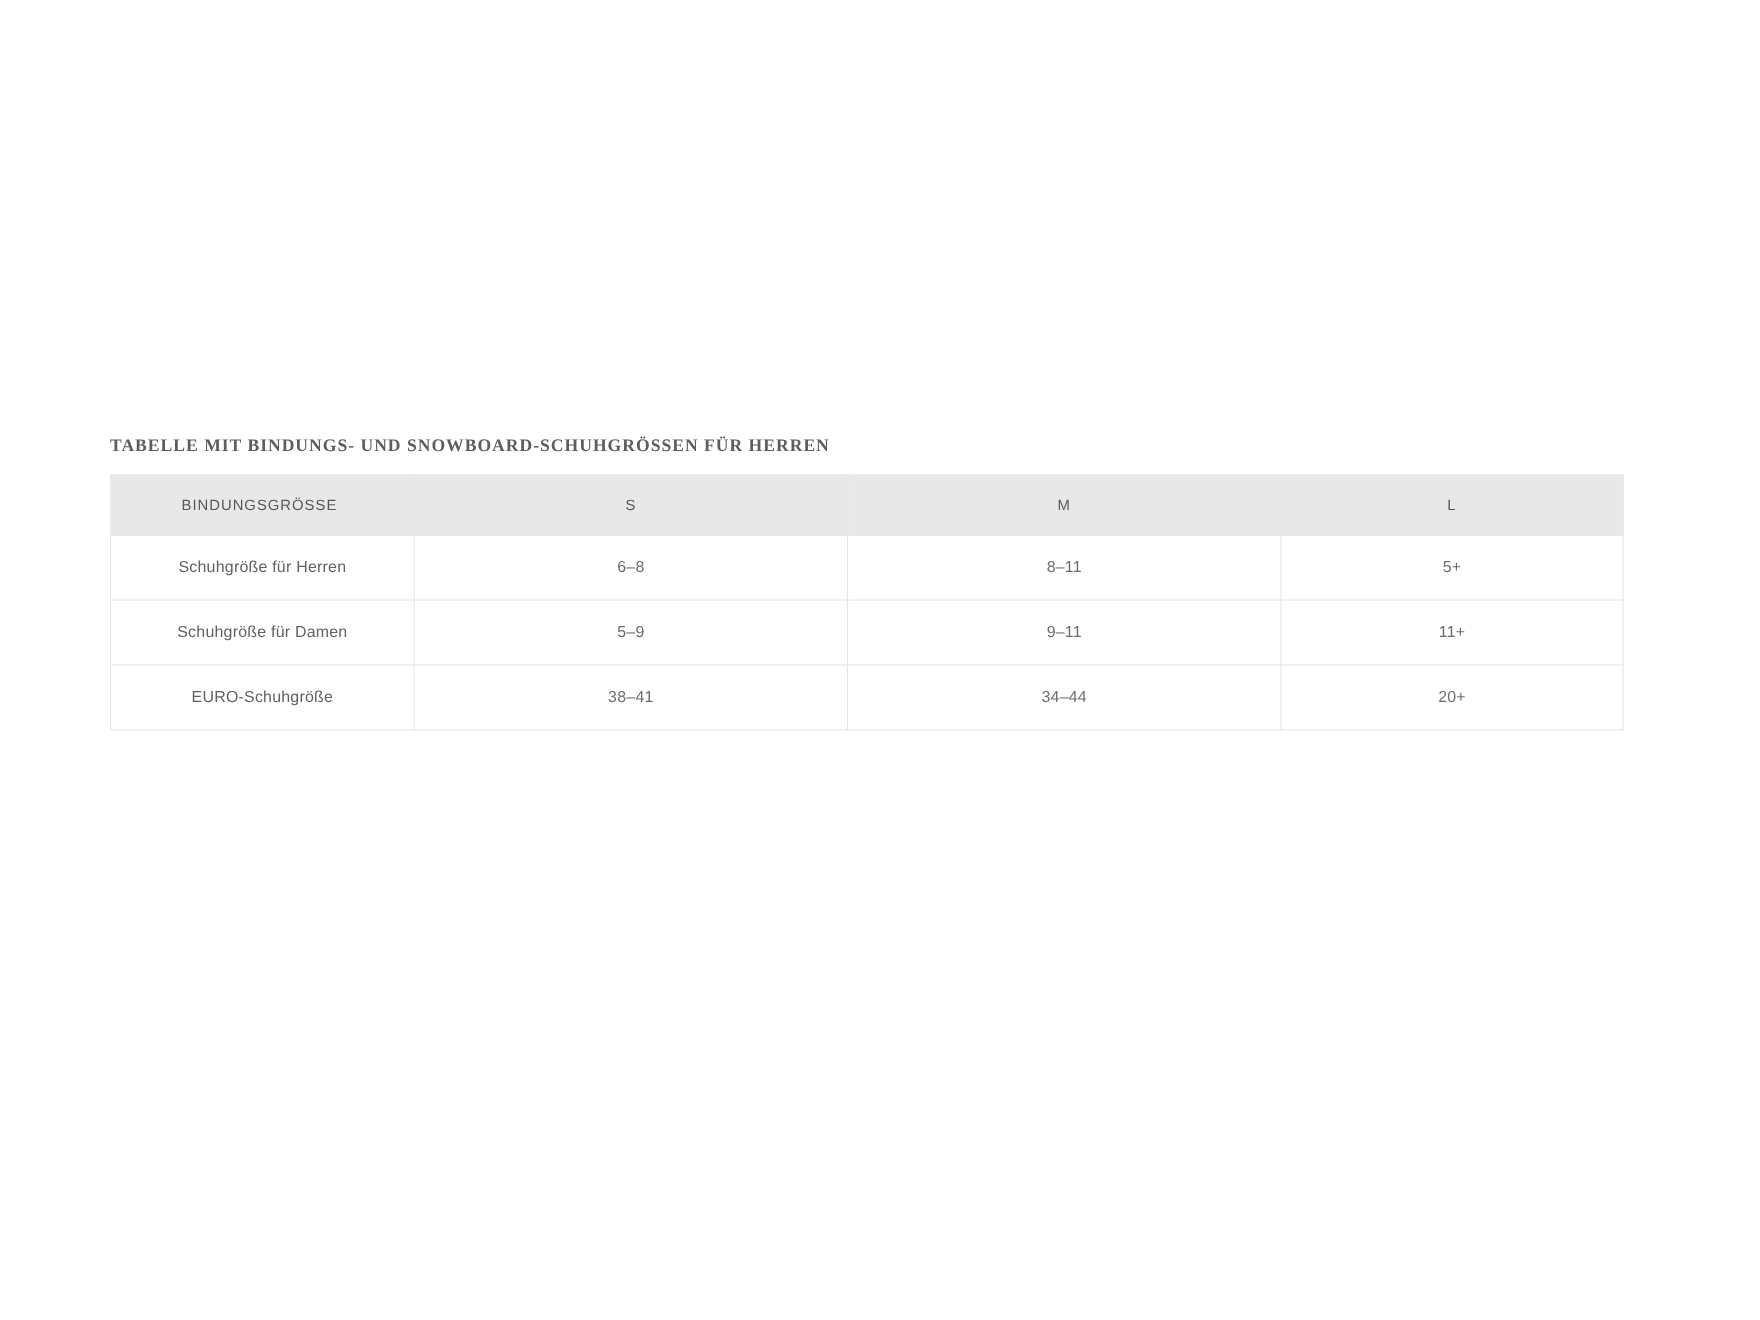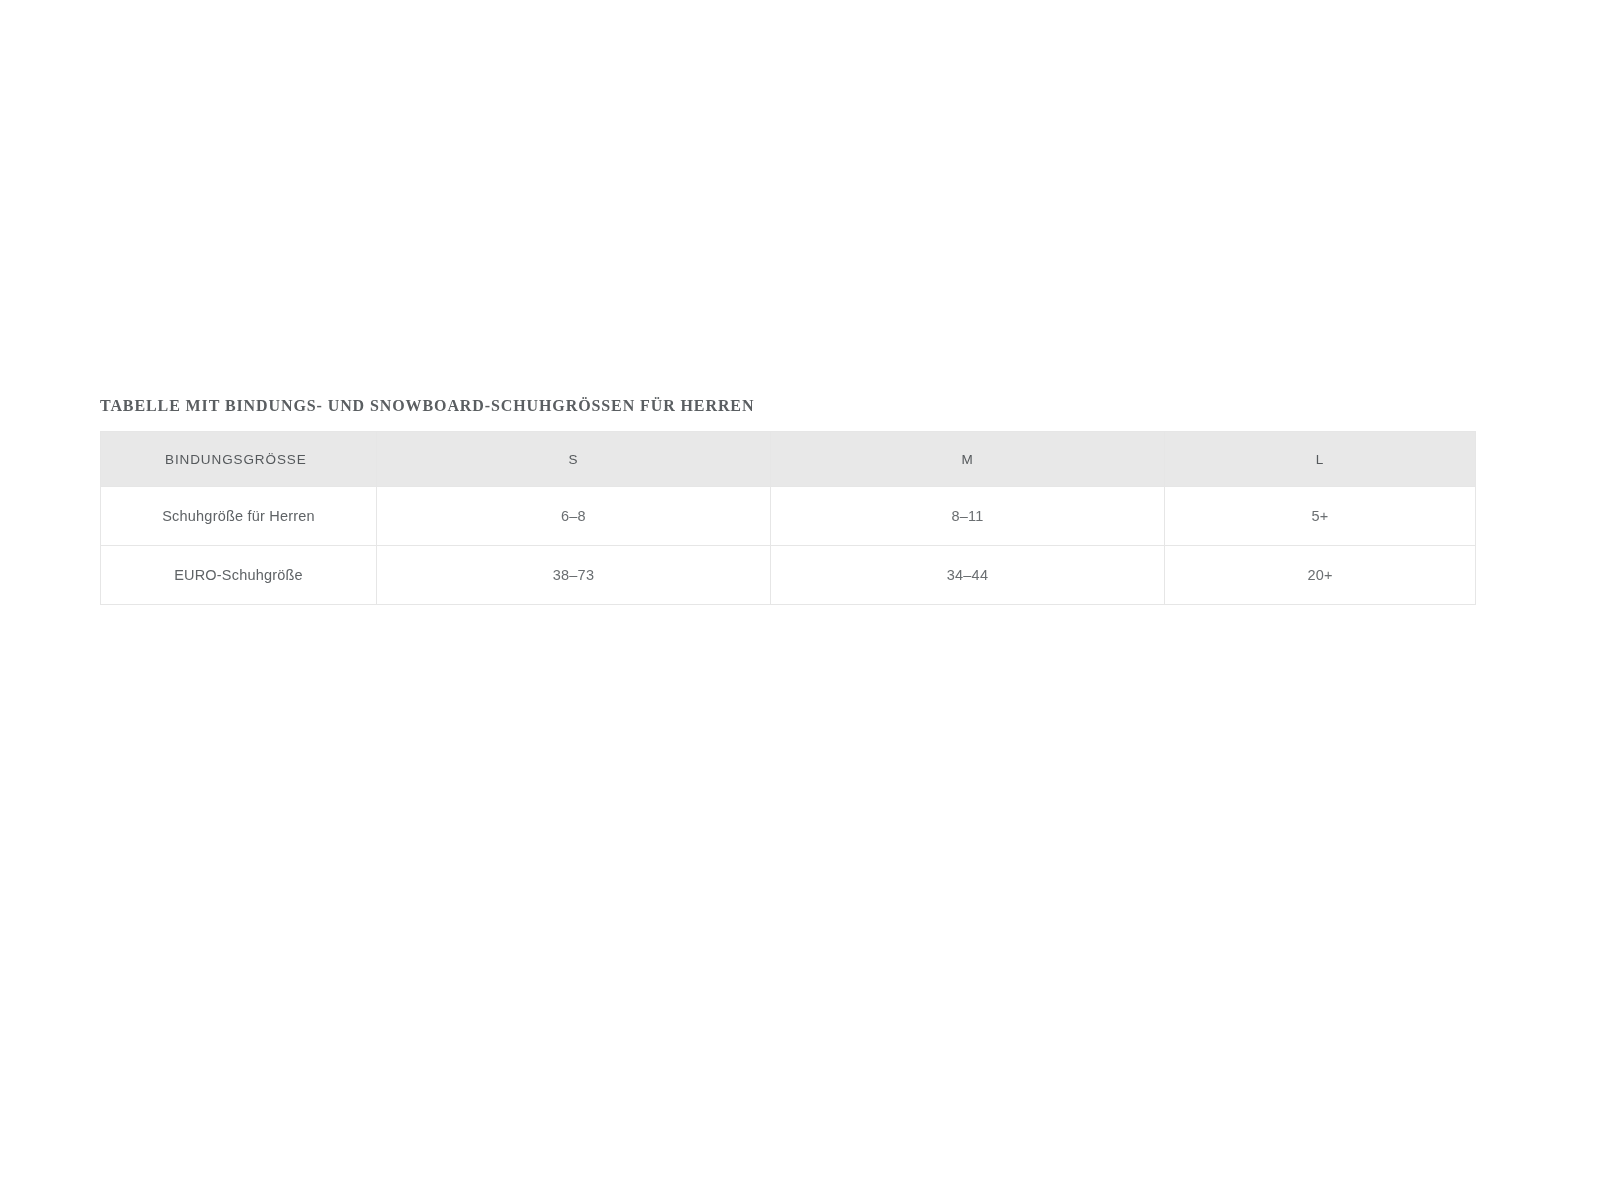--- a/index.html
+++ b/index.html
@@ -118,22 +118,28 @@
         </tr>
       </thead>
       <tbody>
         <tr>
           <td class="row-label">Schuhgröße für Herren</td>
           <td>6–8</td>
           <td>8–11</td>
           <td>5+</td>
         </tr>
         <tr>
+          <td class="row-label">Schuhgröße für Damen</td>
+          <td>5–9</td>
+          <td>9–11</td>
+          <td>11+</td>
+        </tr>
+        <tr>
           <td class="row-label">EURO-Schuhgröße</td>
-          <td>38–73</td>
+          <td>38–41</td>
           <td>34–44</td>
           <td>20+</td>
         </tr>
       </tbody>
     </table>
 
   </div>
 </div>
 
 </body></html>

